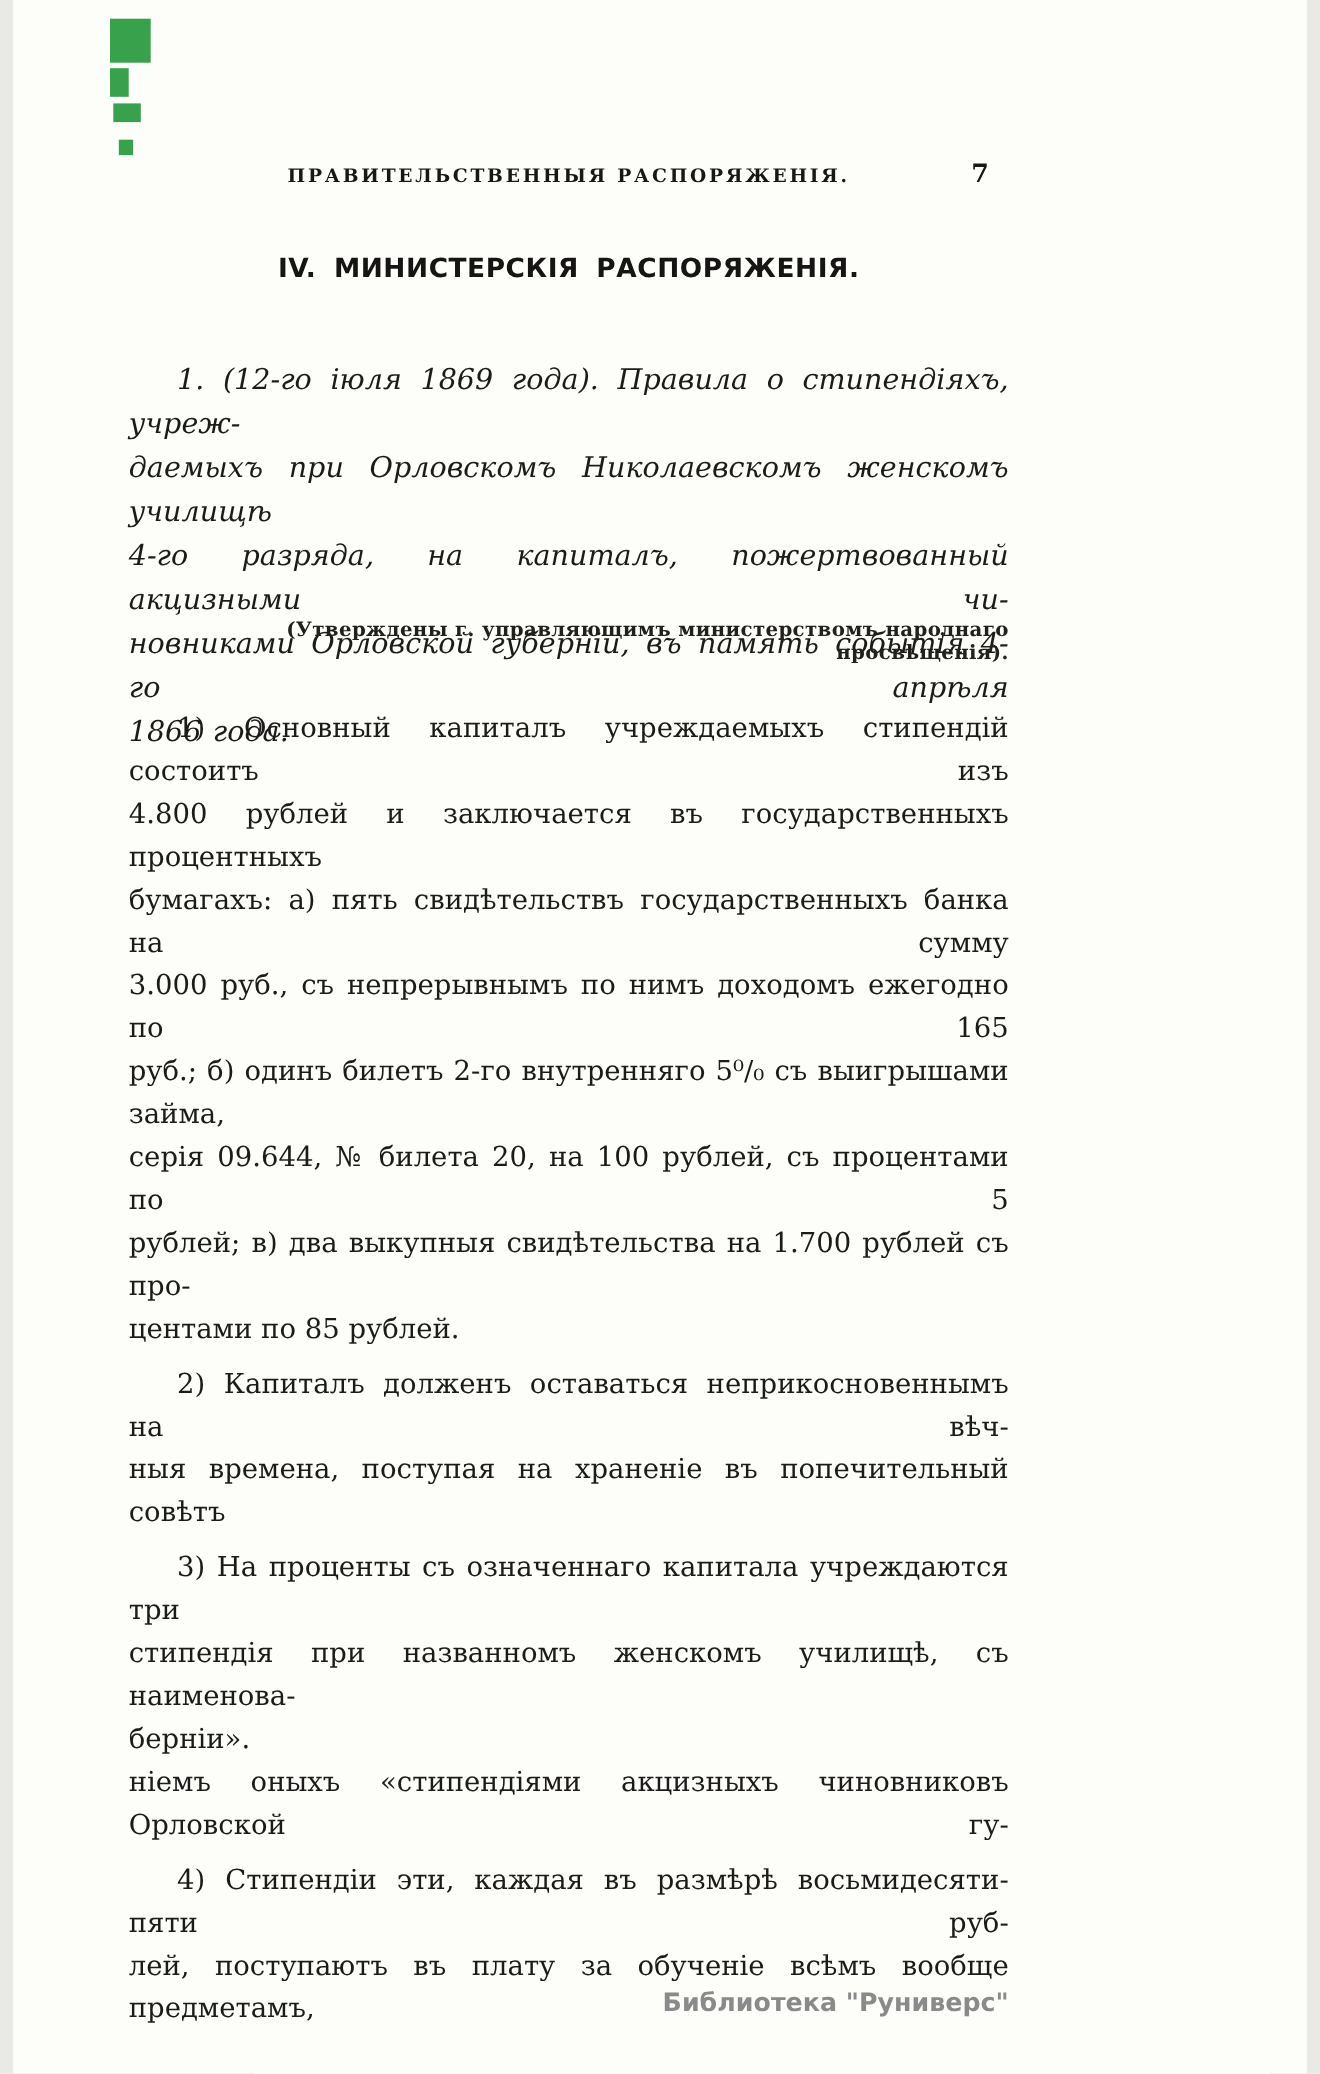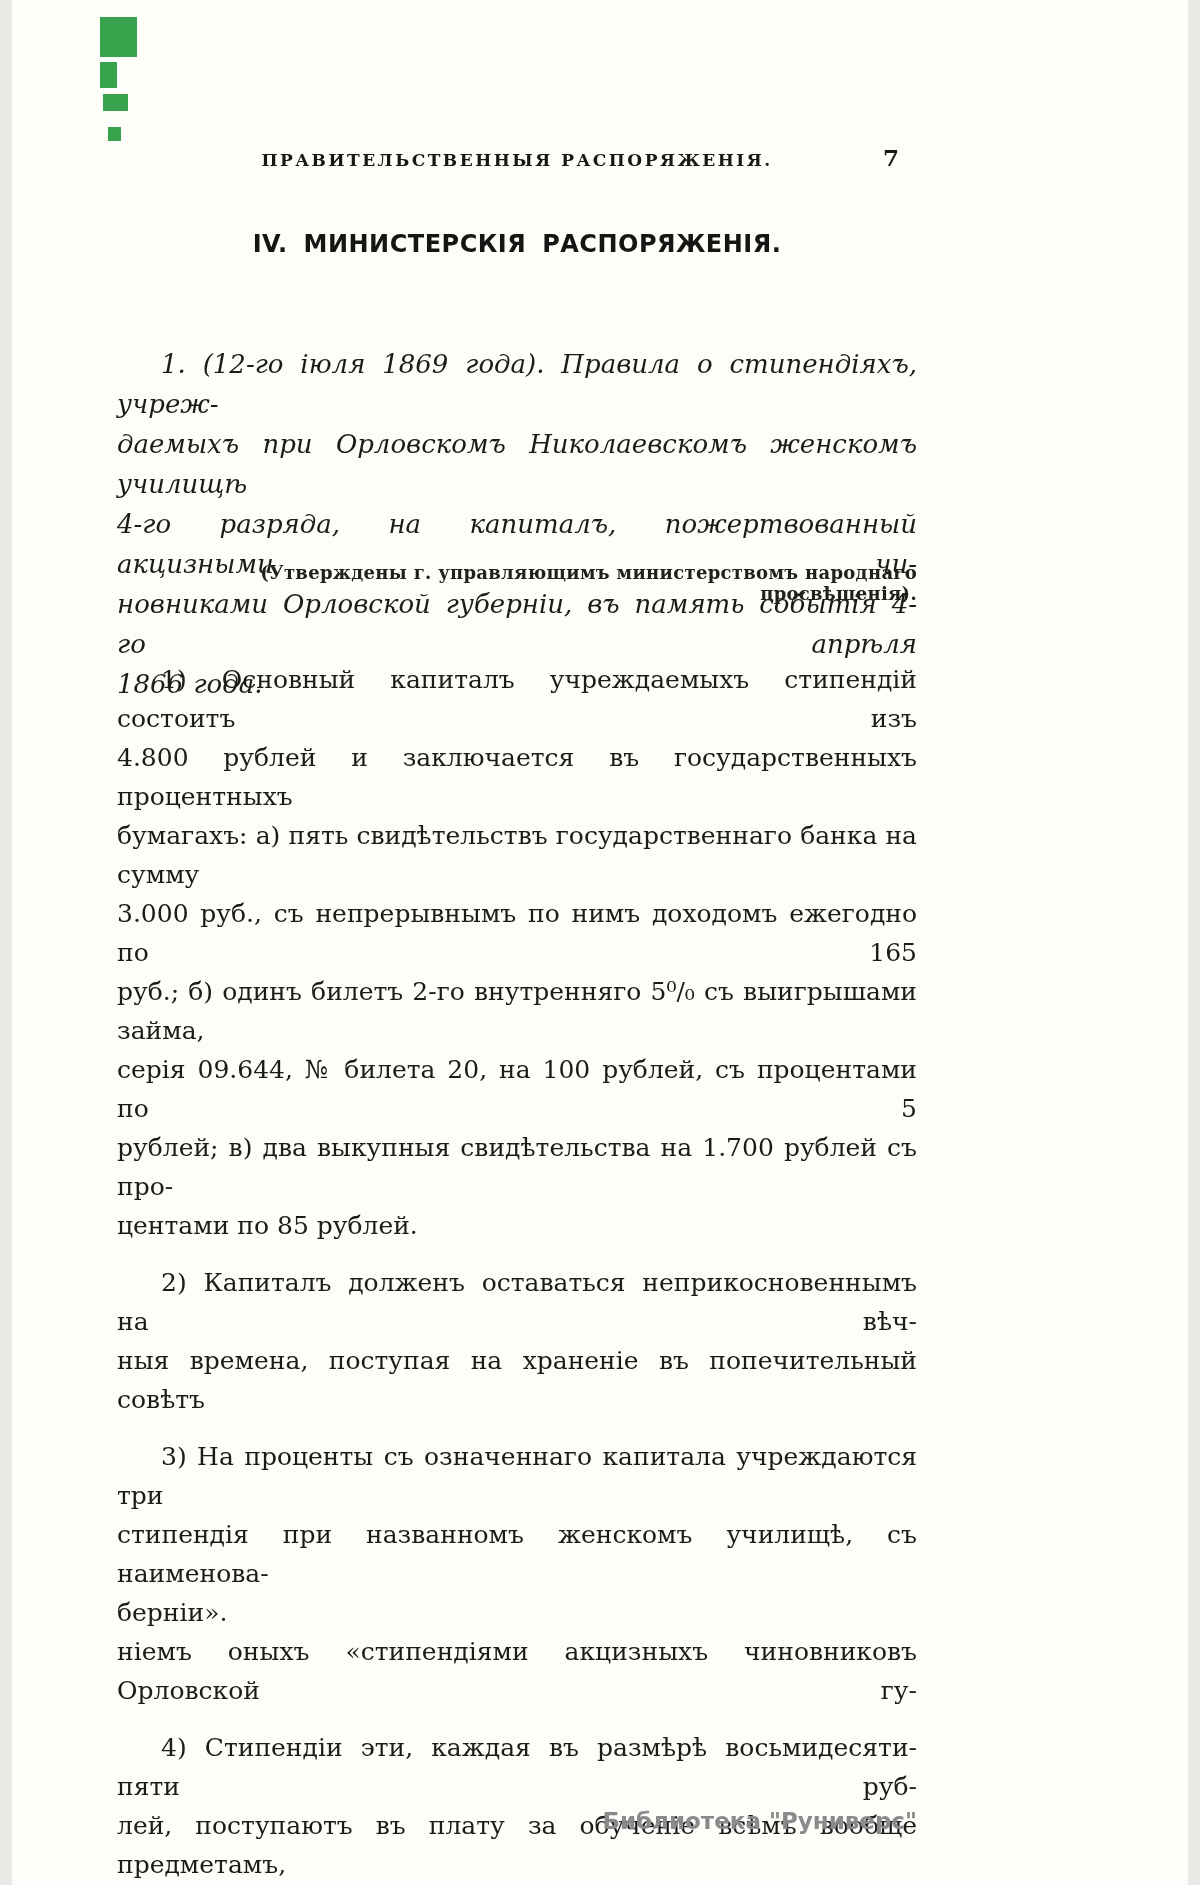--- a/index.html
+++ b/index.html
@@ -65,21 +65,21 @@
     top:642px;
     font-size:25px;
     line-height:39px;
   }
   .para + .para{margin-top:11px;}
   .tline{
     text-align:justify;
     text-align-last:justify;
     white-space:normal;
   }
-  .tline.first{text-indent:44px;margin-top:18px;}
+  .tline.first{text-indent:44px;}
   .tline.para-end{text-align-last:left;}
   .watermark{
     position:absolute;
     left:105px;width:800px;
     top:1808px;
     text-align:right;
     font-family:"DejaVu Sans", sans-serif;
     font-weight:600;
     font-size:23px;
     color:#8a8a8a;
@@ -109,21 +109,21 @@
       <div class="tline">новниками Орловской губерніи, въ память событія 4-го апрѣля</div>
       <div class="tline para-end">1866 года.</div>
     </div>
 
   <div class="col note">(Утверждены г. управляющимъ министерствомъ народнаго просвѣщенія).</div>
 
   <div class="col bodytext">
     <div class="para">
         <div class="tline first">1) Основный капиталъ учреждаемыхъ стипендій состоитъ изъ</div>
         <div class="tline">4.800 рублей и заключается въ государственныхъ процентныхъ</div>
-        <div class="tline">бумагахъ: а) пять свидѣтельствъ государственнаго банка на сумму</div>
+        <div class="tline">бумагахъ: а) пять свидѣтельствъ государственныхъ банка на сумму</div>
         <div class="tline">3.000 руб., съ непрерывнымъ по нимъ доходомъ ежегодно по 165</div>
         <div class="tline">руб.; б) одинъ билетъ 2-го внутренняго 5⁰/₀ съ выигрышами займа,</div>
         <div class="tline">серія 09.644, № билета 20, на 100 рублей, съ процентами по 5</div>
         <div class="tline">рублей; в) два выкупныя свидѣтельства на 1.700 рублей съ про-</div>
         <div class="tline para-end">центами по 85 рублей.</div>
       </div>
     <div class="para">
         <div class="tline first">2) Капиталъ долженъ оставаться неприкосновеннымъ на вѣч-</div>
         <div class="tline">ныя времена, поступая на храненіе въ попечительный совѣтъ</div>
       </div>

